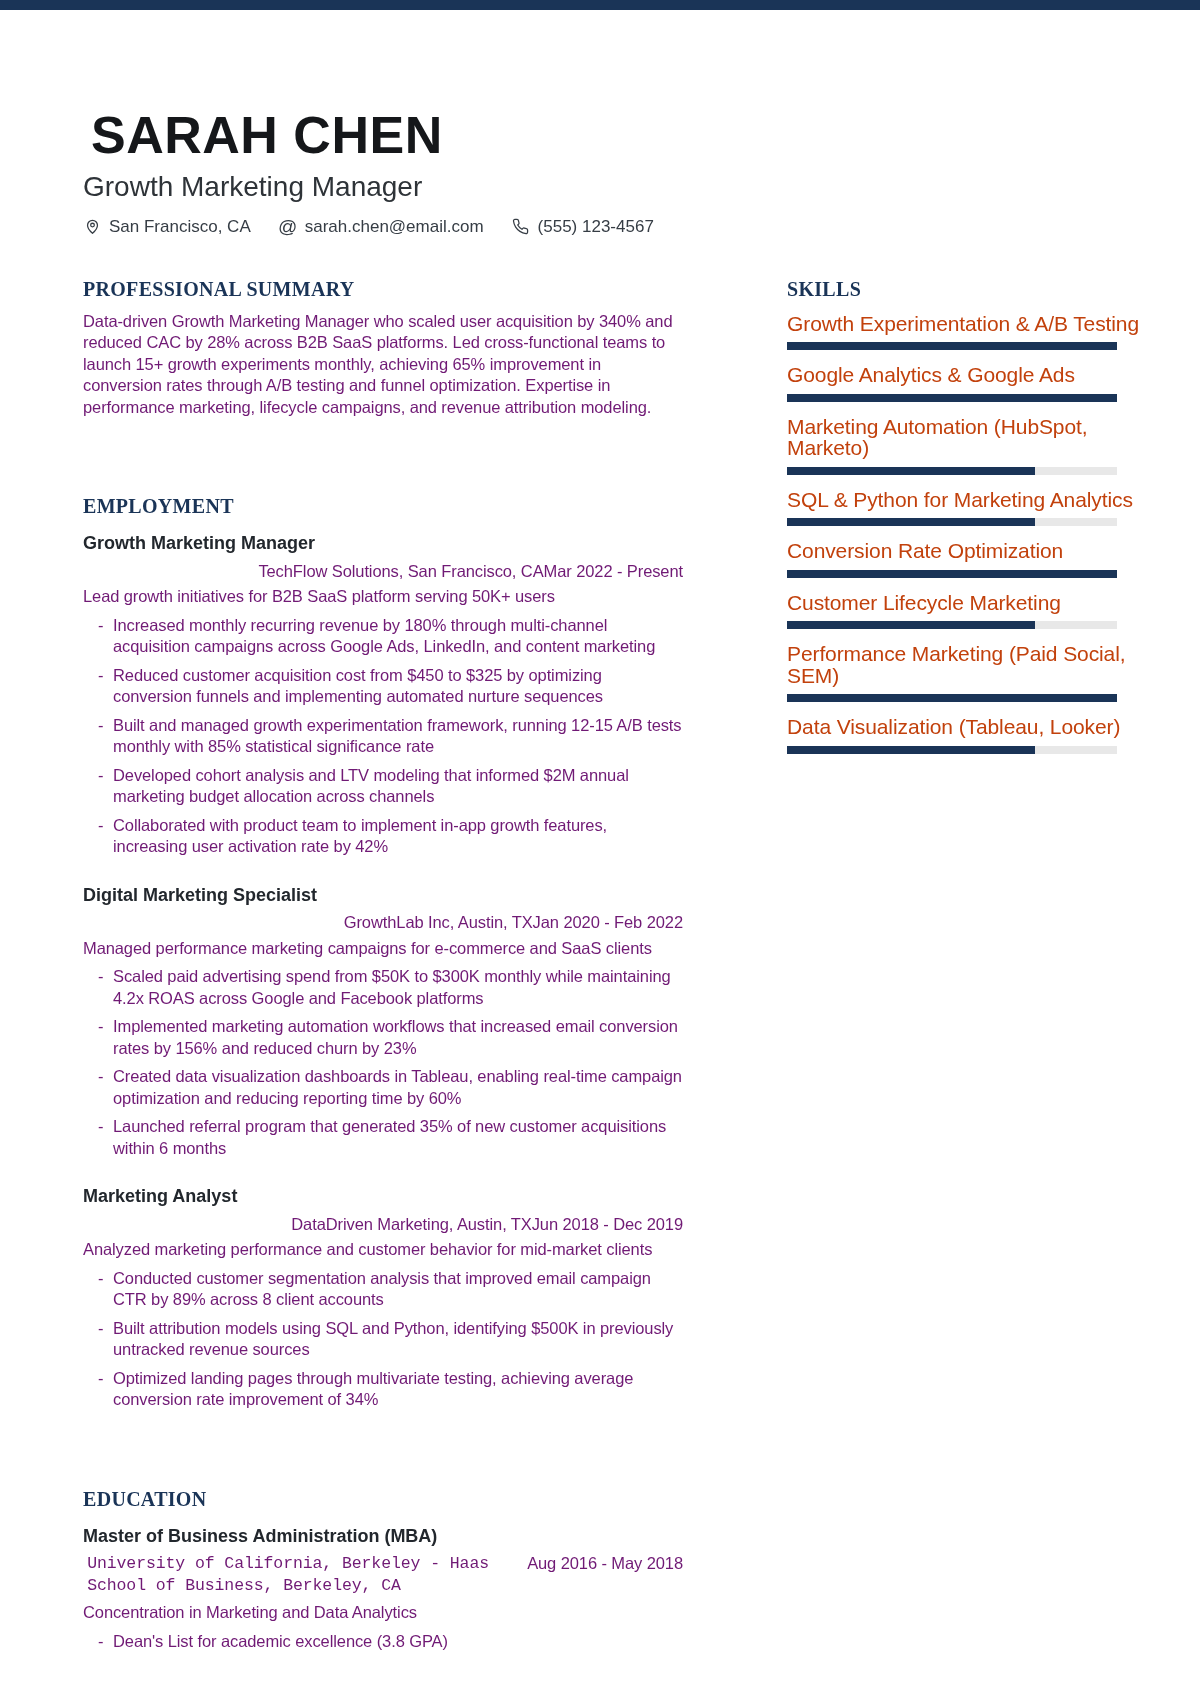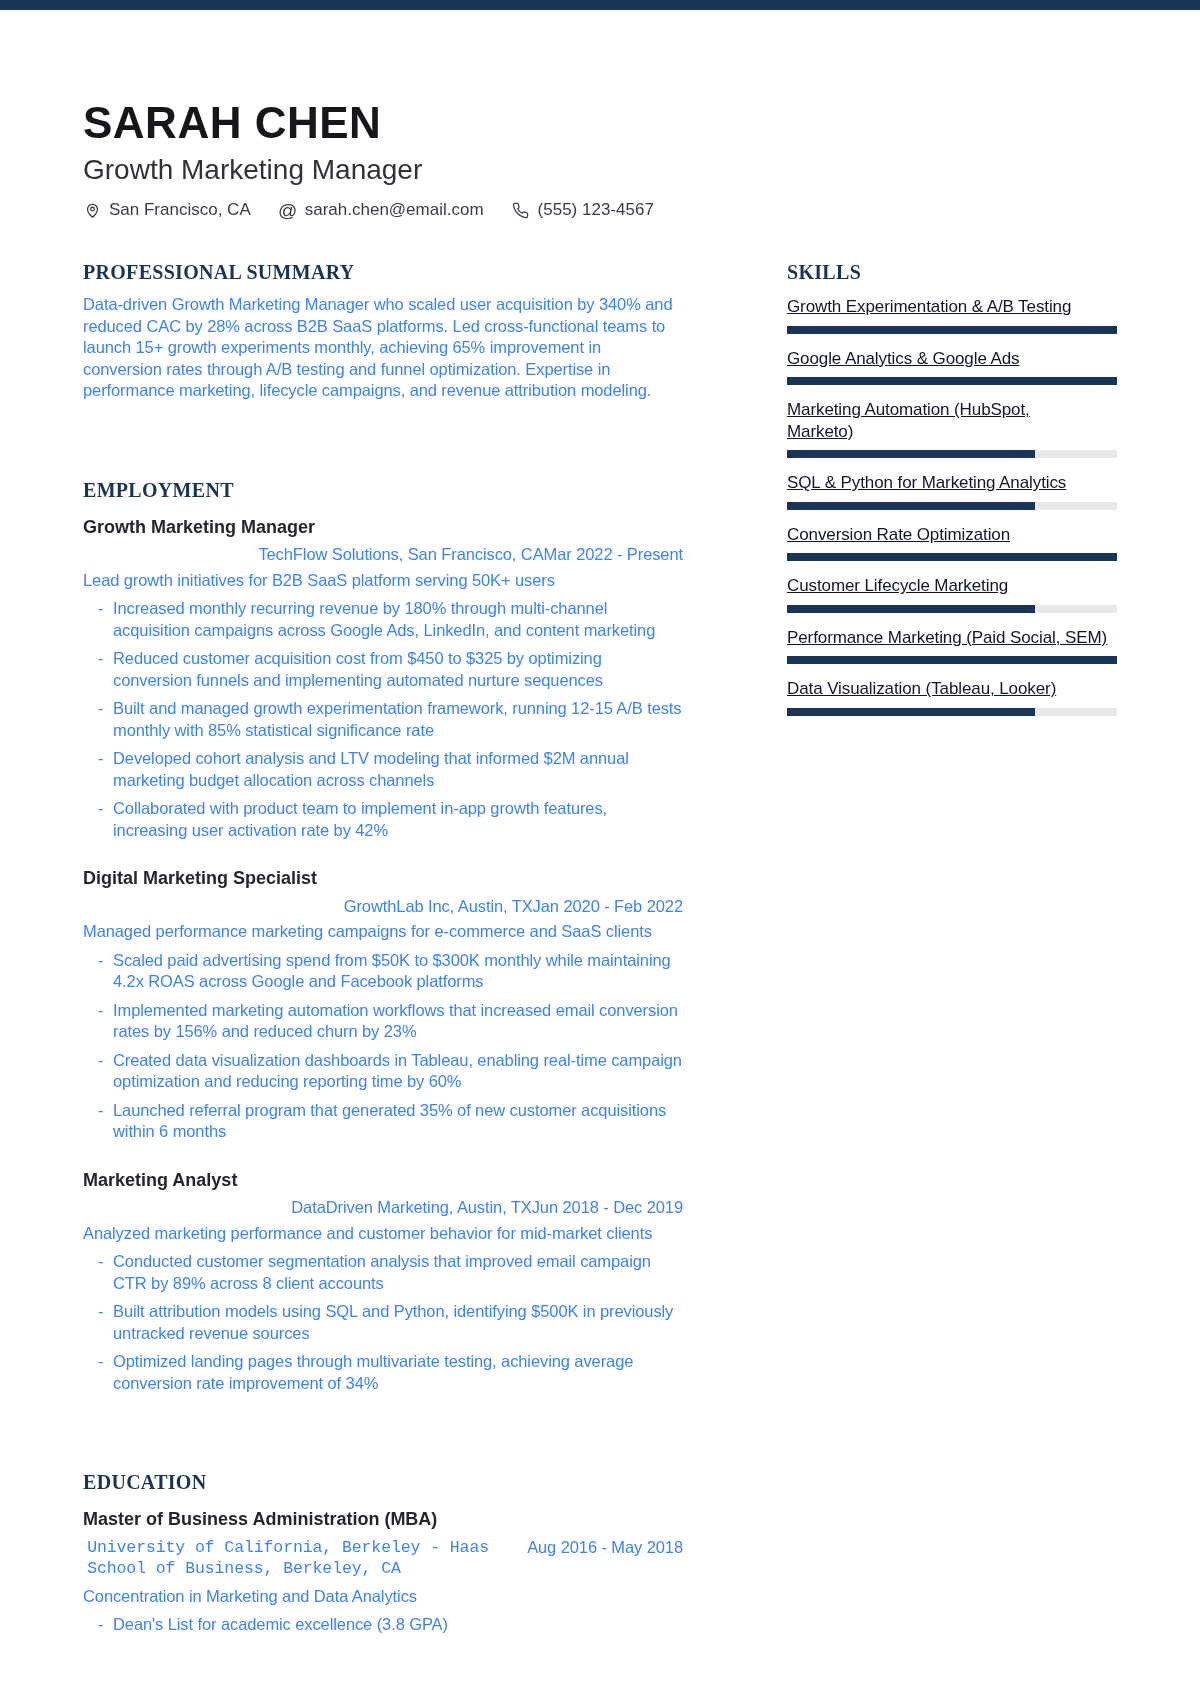--- a/index.html
+++ b/index.html
@@ -6,52 +6,52 @@
   body{
     width:1200px;height:1697px;overflow:hidden;
     font-family:"Liberation Sans","DejaVu Sans",sans-serif;
     color:#41474e;-webkit-font-smoothing:antialiased;
   }
   .page{position:relative;width:1200px;height:1697px;background:#fff;}
   .topbar{height:10px;width:100%;background:#1a3457;}
   .inner{padding:0 83px;}
   
   .hdr{padding-top:90px;}
-  .name{margin:0;font-size:44px;line-height:1.05;font-weight:700;color:#15171a;letter-spacing:.5px;}
+  .name{margin:8px;font-size:52px;line-height:1.05;font-weight:700;color:#15171a;letter-spacing:.5px;}
   .role{margin-top:8px;font-size:28px;line-height:1.15;font-weight:400;color:#2e3338;}
   .contact{margin-top:14px;display:flex;align-items:center;gap:28px;font-size:17px;color:#363d45;}
   .citem{display:flex;align-items:center;gap:8px;}
   .cicon{display:inline-flex;width:18px;height:18px;align-items:center;justify-content:center;}
   .cicon svg{width:17px;height:17px;stroke:#363d45;fill:none;stroke-width:1.8;stroke-linecap:round;stroke-linejoin:round;}
   .at{font-size:19px;font-weight:400;color:#363d45;line-height:1;}
   
   .cols{display:flex;margin-top:40px;}
   .main{width:600px;flex:0 0 600px;margin-right:104px;}
   .side{width:330px;flex:0 0 330px;}
   .h2{margin:0;font-size:20px;line-height:1.2;font-weight:700;color:#1a3457;letter-spacing:.3px;font-family:Liberation Serif, serif;}
   .section{margin-top:0;}
   .section + .section{margin-top:76px;}
-  .body-text{font-size:16.5px;line-height:21.5px;letter-spacing:-.1px;color:#3b82f6;}
+  .body-text{font-size:16.5px;line-height:21.5px;letter-spacing:-.1px;color:#701a75;}
   .summary-text{margin:10px 0 0;}
   
   .job{margin-top:14px;}
   .job + .job{margin-top:26px;}
   .h3{margin:0;font-size:18px;line-height:1.25;font-weight:700;color:#22272d;}
   .meta{display:flex;justify-content:flex-end;align-items:flex-start;margin-top:6px;}
   .meta .dates{white-space:nowrap;text-align:right;}
   .intro{margin:4px 0 0;}
   ul.blist{list-style:none;margin:6px 0 0;padding:0;}
   ul.blist li{position:relative;padding-left:30px;margin-top:7px;}
   ul.blist li::before{content:"-";position:absolute;left:15px;top:0;}
   
   .edu-inst{max-width:440px;font-family:Liberation Mono, monospace;}
   .conc{margin:6px 0 0;}
   
   .skill{margin-top:12px;margin-bottom:14px;}
-  .skill-label{width:356px;white-space:pre-line;font-size:17px;line-height:21.5px;letter-spacing:-.1px;color:#0f172a;text-decoration:underline;}
+  .skill-label{width:356px;white-space:pre-line;font-size:21px;line-height:21.5px;letter-spacing:-.1px;color:#c2410c;}
   .bar{margin-top:8px;height:8px;width:100%;background:#e8e8e8;position:relative;}
   .fill{height:100%;background:#1a3457;}
 </style>
 </head>
 <body>
 
 <div class="page">
   <div class="topbar"></div>
   <div class="inner">
 

